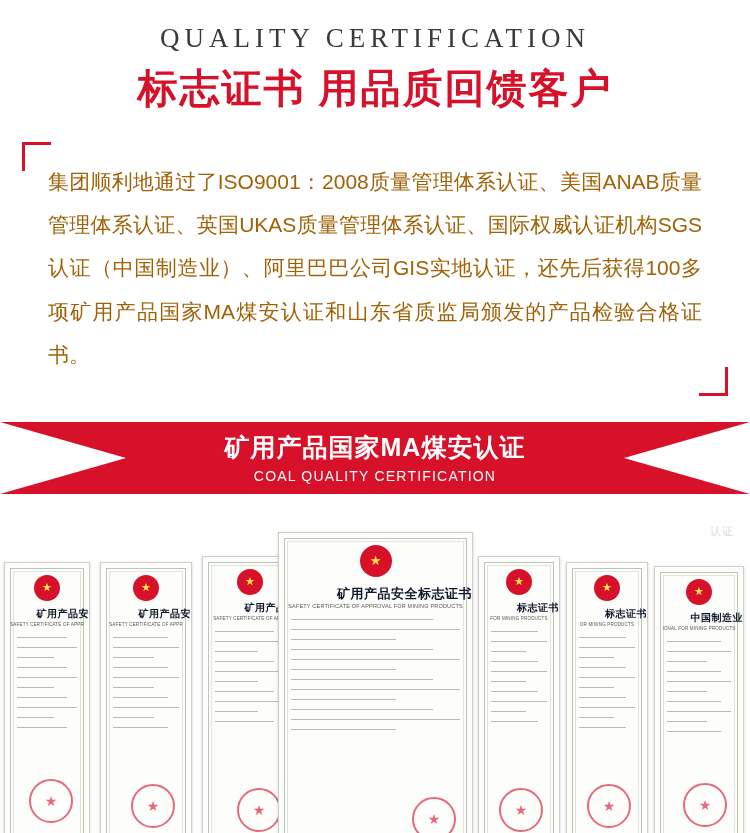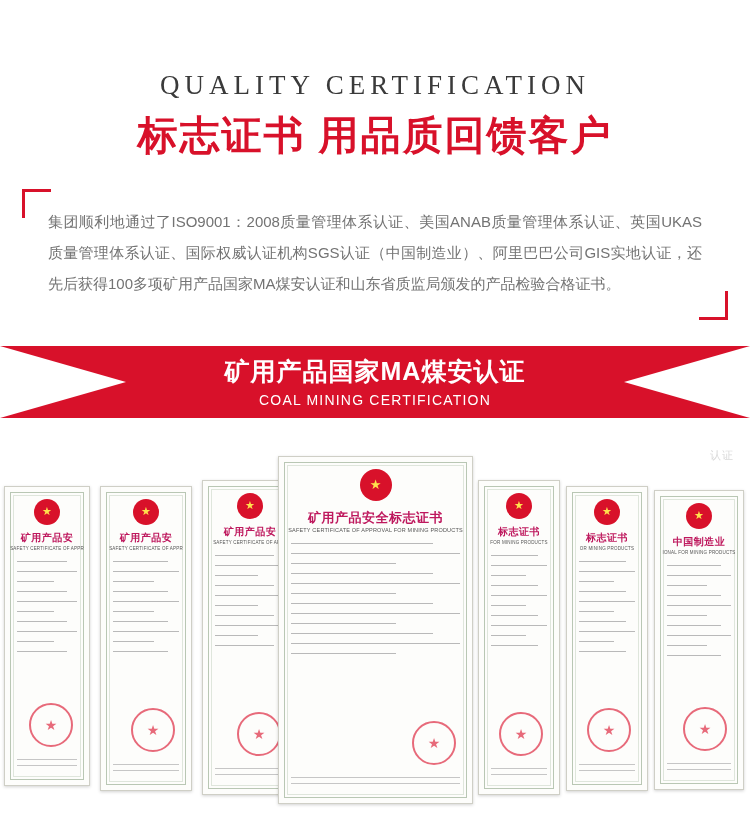--- a/index.html
+++ b/index.html
@@ -11,21 +11,20 @@
     height: 833px;
     background: #ffffff;
     font-family: "Liberation Sans", sans-serif;
     overflow: hidden;
     position: relative;
   }
   .page {
     width: 750px;
     height: 642px;
     position: relative;
-    margin-top: 47px;
   }
 
   
   .header {
     padding-top: 22px;
     text-align: center;
   }
   .eng-title {
     font-family: "Liberation Serif", serif;
     font-size: 27px;
@@ -53,23 +52,23 @@
     position: absolute;
     width: 26px;
     height: 26px;
     border-color: #d8112a;
     border-style: solid;
     border-width: 0;
   }
   .corner.tl { top: 0; left: 0; border-top-width: 3px; border-left-width: 3px; }
   .corner.br { bottom: 0; right: 0; border-bottom-width: 3px; border-right-width: 3px; }
   .intro-text {
-    font-size: 15px;
+    font-size: 21px;
     line-height: 2.05;
-    color: #737373;
+    color: #a16207;
     text-align: justify;
     text-justify: inter-ideograph;
   }
 
   
   .banner {
     position: relative;
     margin-top: 26px;
     height: 72px;
     background: #d8112a;
@@ -152,24 +151,24 @@
     justify-content: center;
     color: #ffe14d;
     font-size: 11px;
     line-height: 1;
   }
   .cert .c-title {
     position: absolute;
     top: 44px;
     left: 0;
     right: 0;
-    text-align: center;
+    text-align: right;
     font-size: 10px;
     font-weight: bold;
-    color: #be185d;
+    color: #0f172a;
     letter-spacing: 0.5px;
     white-space: nowrap;
     overflow: hidden;
   }
   .cert .c-subtitle {
     position: absolute;
     top: 59px;
     left: 0;
     right: 0;
     text-align: center;
@@ -240,21 +239,21 @@
   </div>
 
   <div class="intro-wrap">
     <span class="corner tl"></span>
     <span class="corner br"></span>
     <div class="intro-text">集团顺利地通过了ISO9001：2008质量管理体系认证、美国ANAB质量管理体系认证、英国UKAS质量管理体系认证、国际权威认证机构SGS认证（中国制造业）、阿里巴巴公司GIS实地认证，还先后获得100多项矿用产品国家MA煤安认证和山东省质监局颁发的产品检验合格证书。</div>
   </div>
 
   <div class="banner">
     <div class="banner-cn">矿用产品国家MA煤安认证</div>
-    <div class="banner-en">COAL MINING CERTIFICATION</div>
+    <div class="banner-en">COAL QUALITY CERTIFICATION</div>
   </div>
 
   <div class="certs">
     <div class="watermark">认证</div>
 
     <div class="cert" style="left:4px; top:42px; width:86px; height:300px;">
       <div class="inner-frame"></div>
       <div class="inner-frame2"></div>
       <div class="emblem">★</div>
       <div class="c-title">矿用产品安</div>

